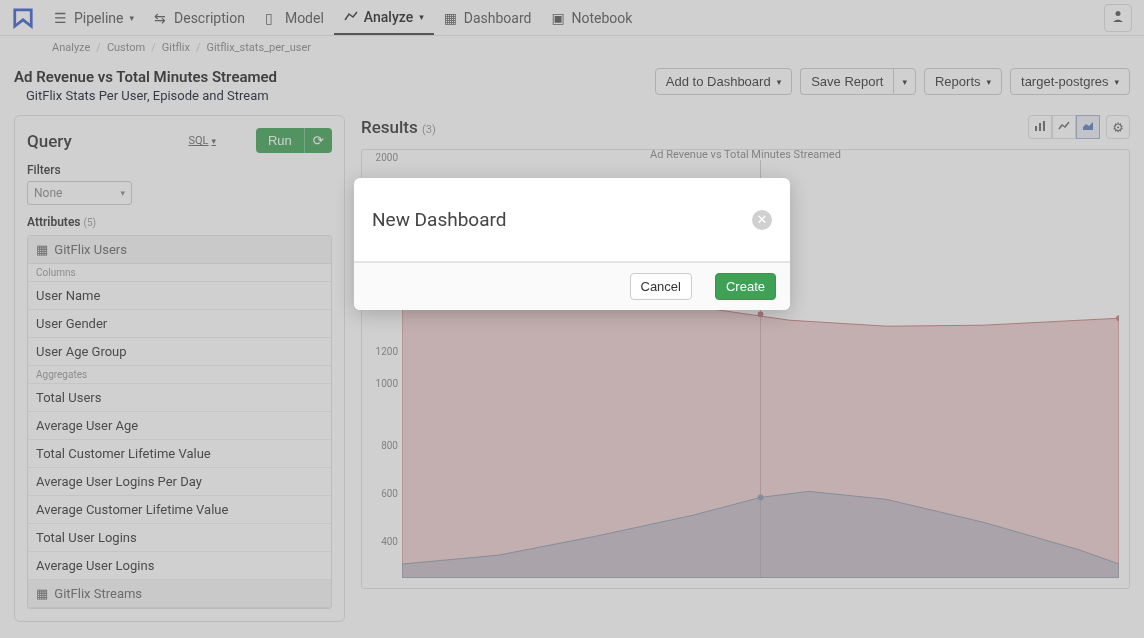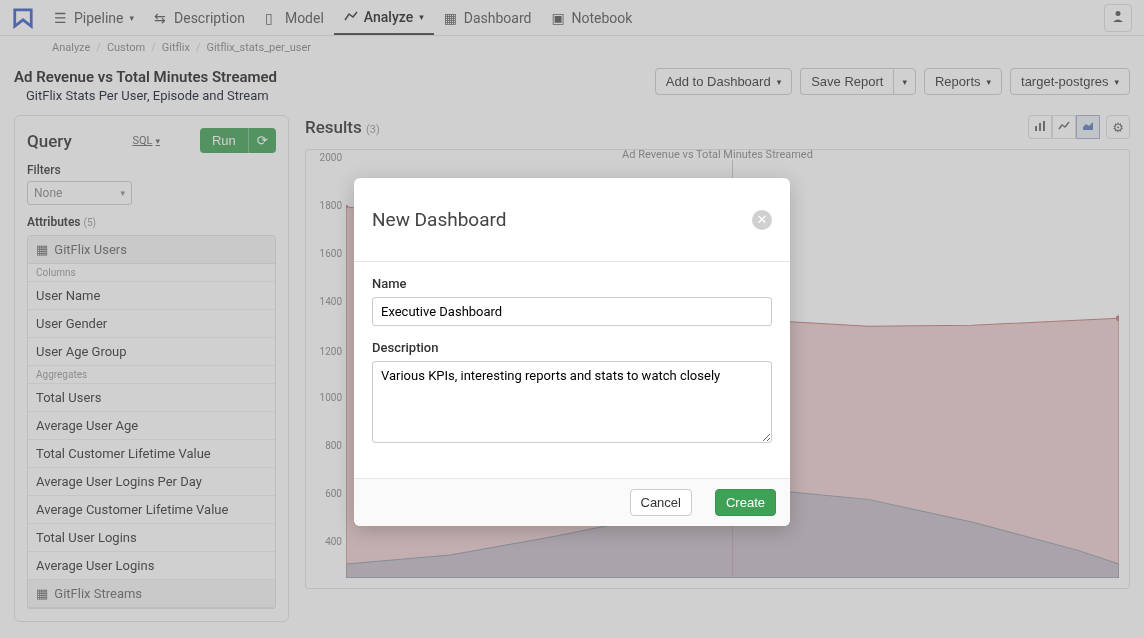--- a/index.html
+++ b/index.html
@@ -82,21 +82,21 @@
       color: #333;
       display: flex; align-items: center; gap: 6px;
       cursor: pointer;
     }
     .btn-split { display: flex; }
     .btn-split .btn:first-child { border-radius: 4px 0 0 4px; border-right: none; }
     .btn-split .btn.caret { border-radius: 0 4px 4px 0; padding: 5px 8px; }
     
     .panels { display: flex; gap: 16px; }
     .query-panel {
-      width: 275px;
+      width: 331px;
       border: 1px solid #e0e0e0;
       border-radius: 6px;
       padding: 12px;
       flex-shrink: 0;
     }
     .results-panel { flex: 1; }
     .panel-title-row { display: flex; justify-content: space-between; align-items: center; margin-bottom: 10px; }
     .panel-title { font-size: 17px; font-weight: 500; }
     .panel-title .cnt { font-size: 11px; color: #999; font-weight: 400; }
     .sql-link { font-size: 11px; color: #666; text-decoration: underline; display: flex; align-items: center; gap: 3px; }
@@ -382,21 +382,21 @@
         </div>
       </div>
 
       <div class="chart-area">
         <div class="chart-title-top">Ad Revenue vs Total Minutes Streamed</div>
         <div class="y-label" style="top:2px">2000</div>
         <div class="y-label" style="top:50px">1800</div>
         <div class="y-label" style="top:98px">1600</div>
         <div class="y-label" style="top:146px">1400</div>
         <div class="y-label" style="top:196px">1200</div>
-        <div class="y-label" style="top:242px">1000</div>
+        <div class="y-label" style="top:228px">1000</div>
         <div class="y-label" style="top:290px">800</div>
         <div class="y-label" style="top:338px">600</div>
         <div class="y-label" style="top:386px">400</div>
         <svg class="chart-svg" viewBox="0 0 740 420" preserveAspectRatio="none">
           <line x1="370" y1="0" x2="370" y2="420" stroke="#ccc" stroke-width="1"></line>
 
           <path d="M0,47 L50,54 L100,79 L200,121 L300,147 L400,161 L500,167 L600,166 L700,161 L740,159 L740,420 L0,420 Z" fill="rgba(200,110,110,0.35)" stroke="#c47a7a" stroke-width="1"></path>
           <circle cx="0" cy="47" r="2" fill="#c47a7a"></circle>
           <circle cx="370" cy="155" r="3" fill="#c47a7a"></circle>
           <circle cx="740" cy="159" r="3" fill="#c47a7a"></circle>
@@ -410,24 +410,18 @@
 </div>
 
 <div class="overlay">
   <div class="modal">
     <div class="modal-head">
       <div class="modal-title">New Dashboard</div>
       <div class="close-x">
         <span>✕</span>
       </div>
     </div>
-    <div class="modal-body">
-      <label class="form-label">Name</label>
-      <input class="form-input" value="Executive Dashboard" style="">
-      <label class="form-label">Description</label>
-      <textarea class="form-input" style="">Various KPIs, interesting reports and stats to watch closely</textarea>
-    </div>
     <div class="modal-foot">
       <button class="btn">Cancel</button>
       <button class="btn btn-primary">Create</button>
     </div>
   </div>
 </div>
 
 </body></html>

